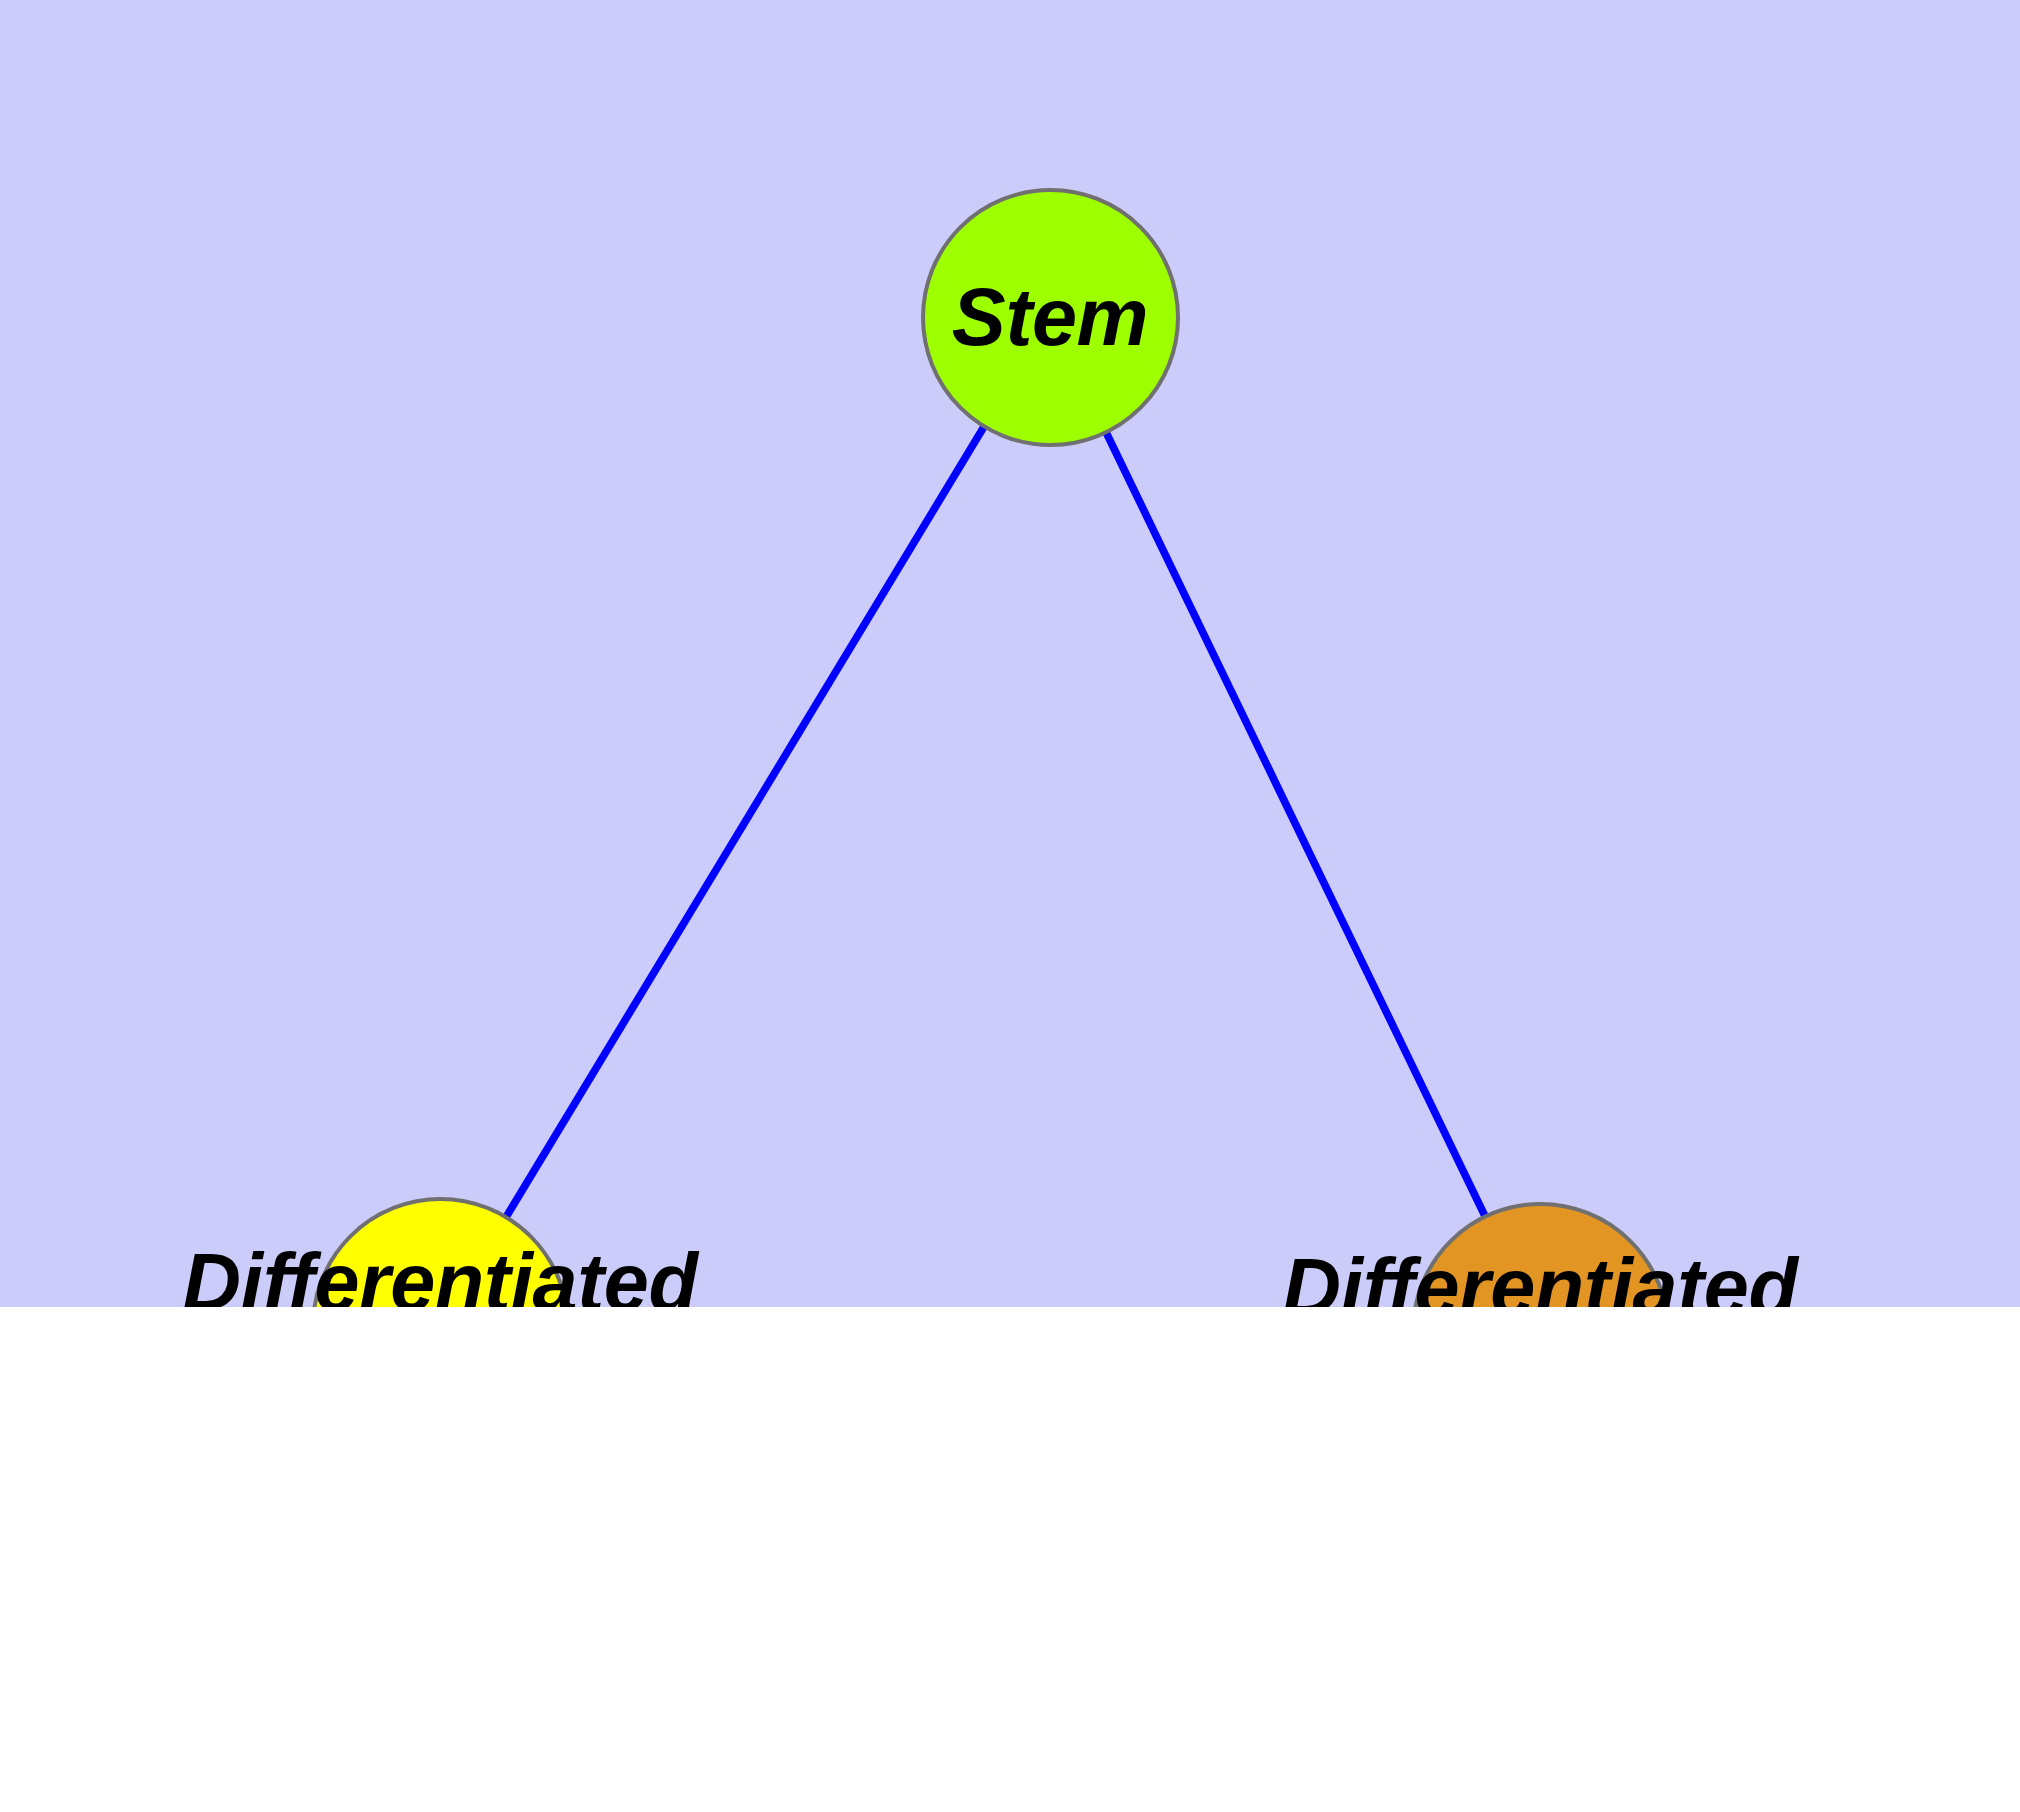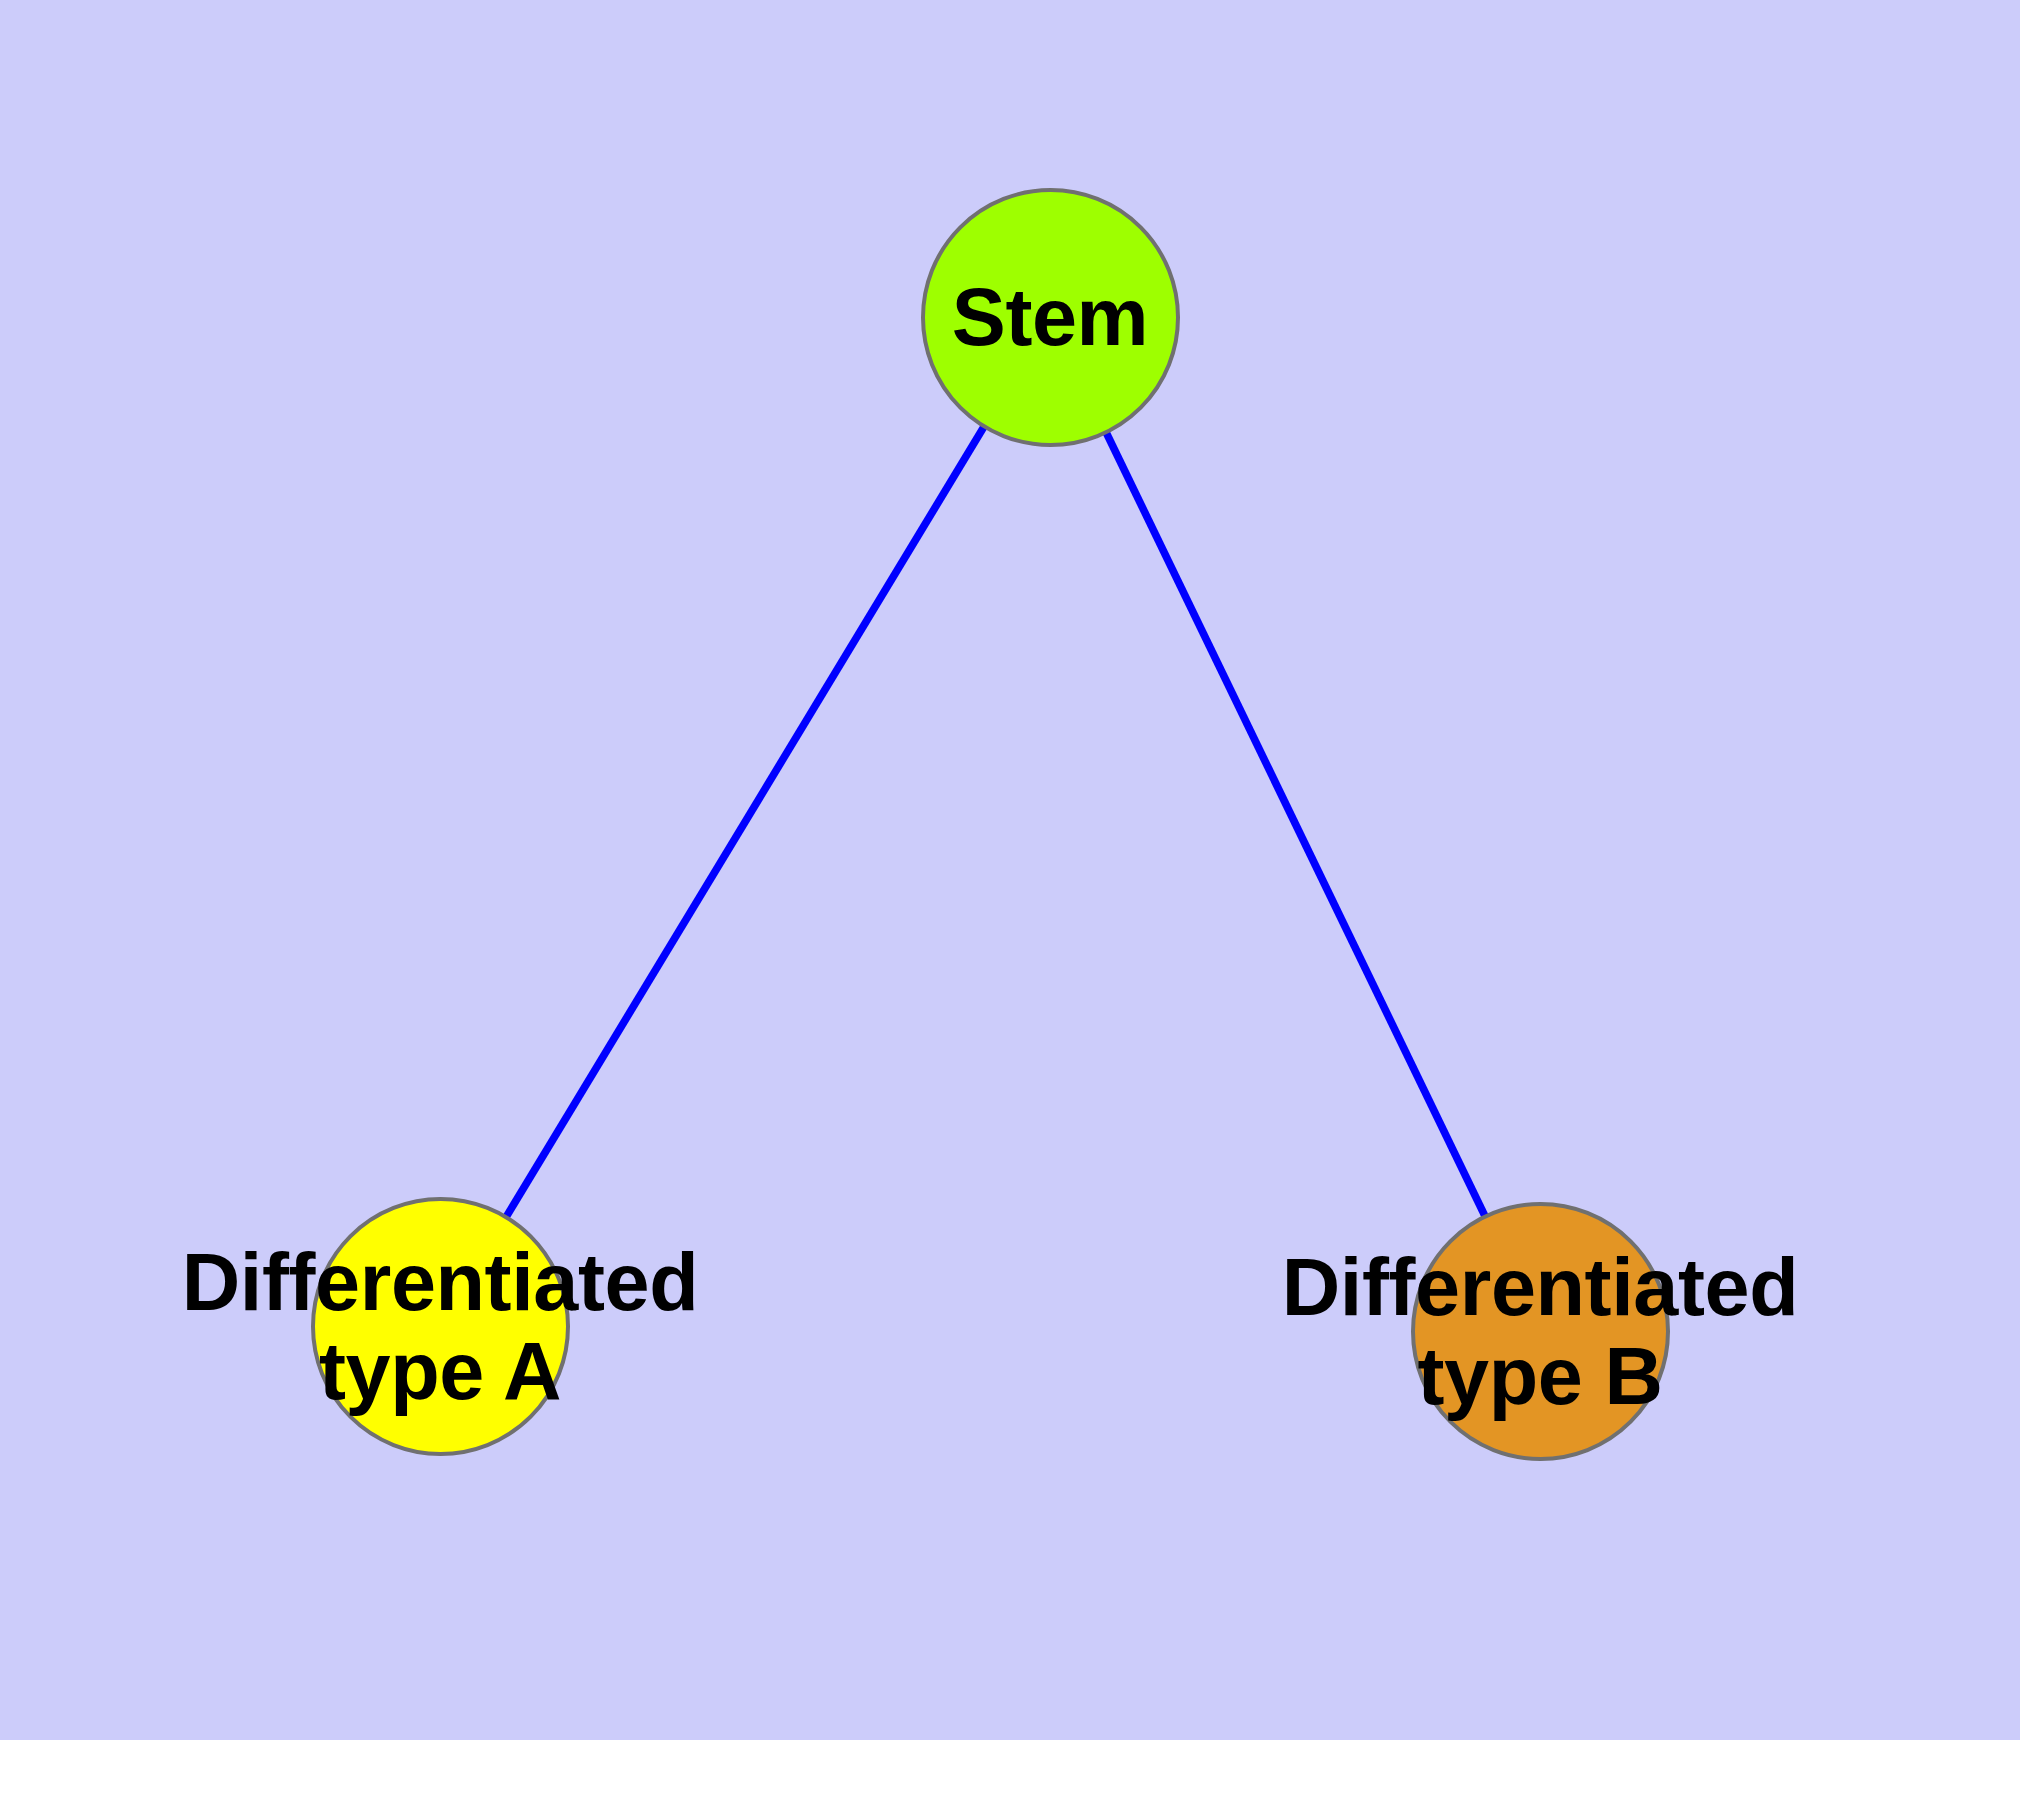--- a/index.html
+++ b/index.html
@@ -50,21 +50,21 @@
     font-weight: bold;
     font-size: 81px;
     line-height: 89px;
     color: #000000;
     letter-spacing: -0.4px;
   }
 </style>
 </head>
 <body>
 
-<div id="canvas" style="width: 2021px; height: 1740px;">
+<div id="canvas" style="width: 2021px; height: 1307px; font-style: italic;">
 
   <div id="bg-rect" style="background: rgb(204, 204, 250);"></div>
 
   <svg id="graph-svg" viewBox="0 0 2384 2138" preserveAspectRatio="none" aria-hidden="true" style="width: 2021px; height: 1812px;">
     <line id="edge-stem-to-a" x1="1239" y1="374" x2="519" y2="1565" stroke="#0000ff" stroke-width="9" stroke-linecap="butt"></line>
     <line id="edge-stem-to-b" x1="1239" y1="374" x2="1817" y2="1570" stroke="#0000ff" stroke-width="9" stroke-linecap="butt"></line>
   </svg>
 
   <div class="node-group" id="node-stem" style="left: 1050px; top: 317px; width: 259px; height: 259px;">
     <div class="node-circle" id="circle-stem" style="width: 259px; height: 259px; background: rgb(158, 255, 0); border: 4.2px solid rgb(112, 112, 112);"></div>

